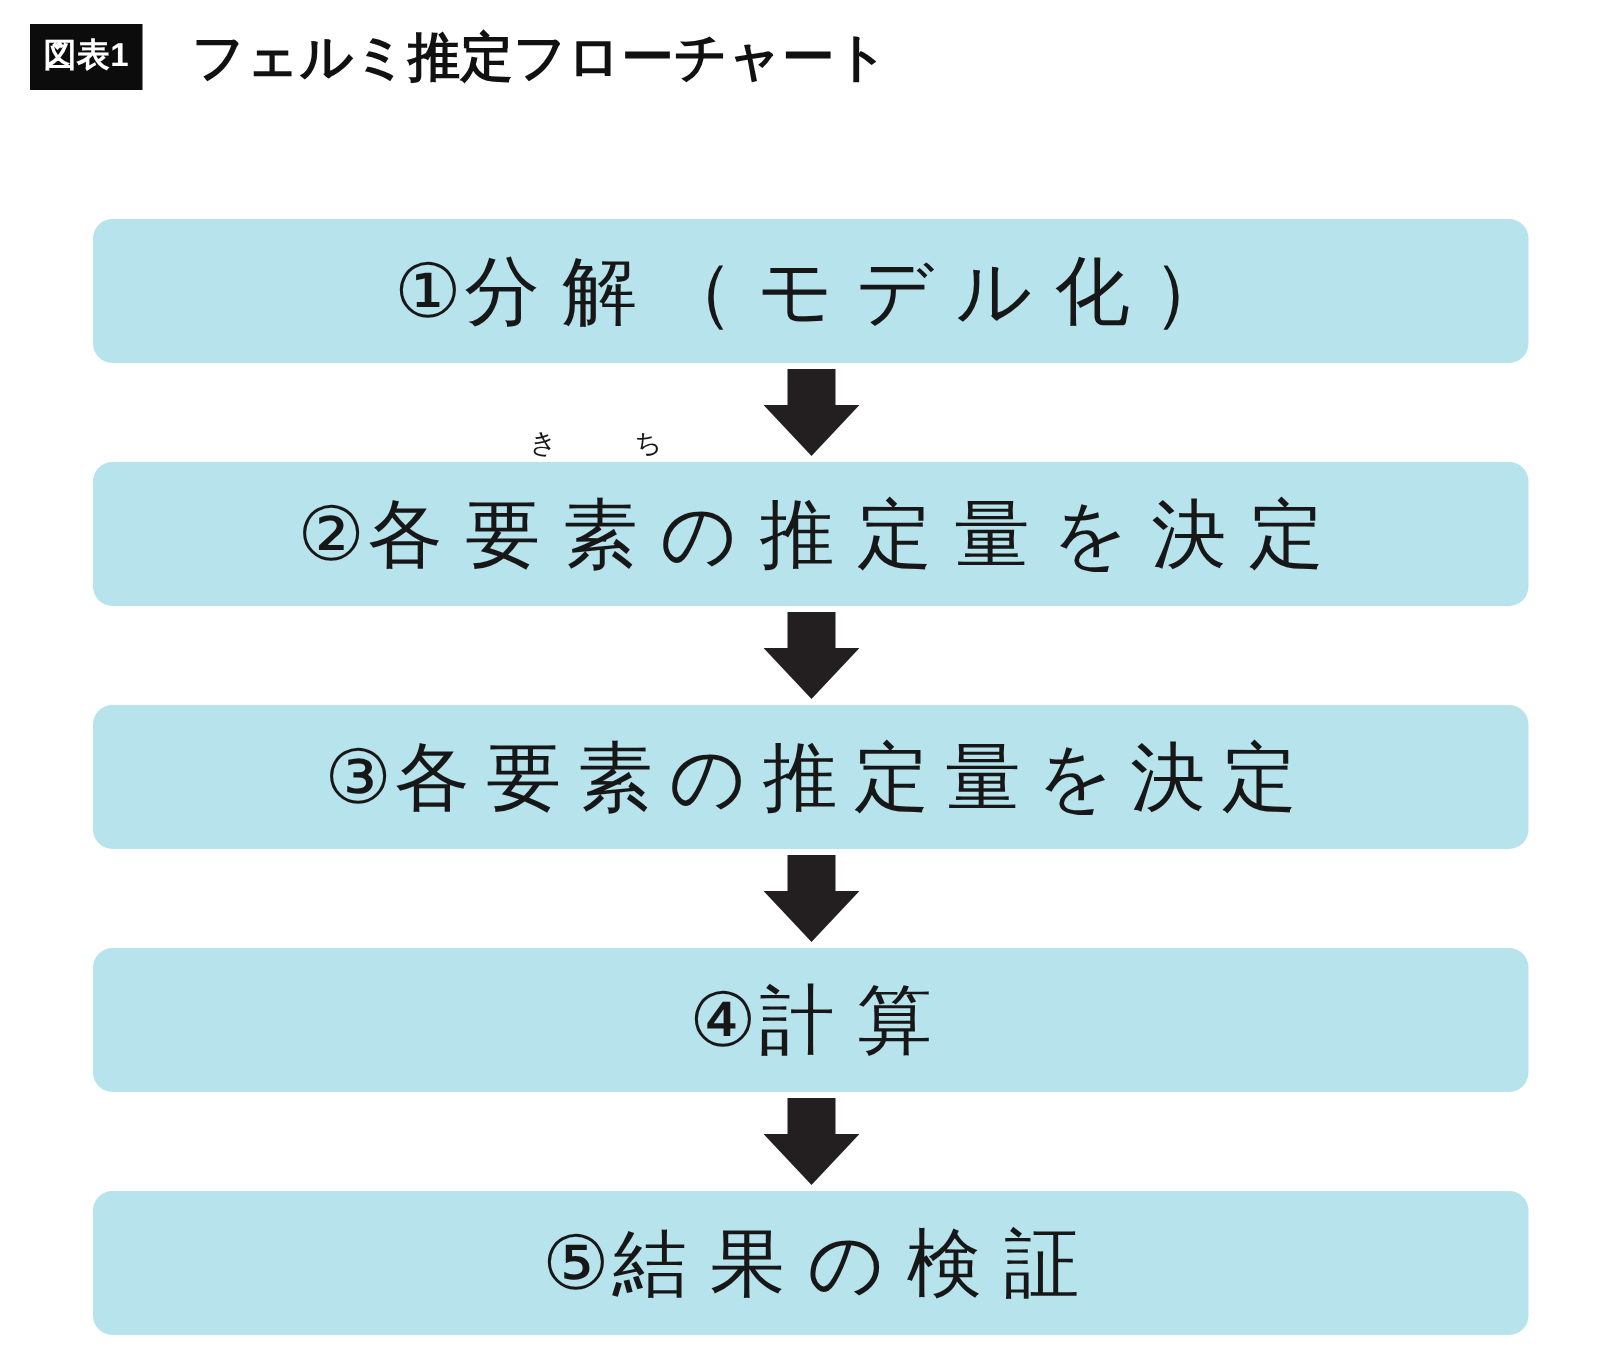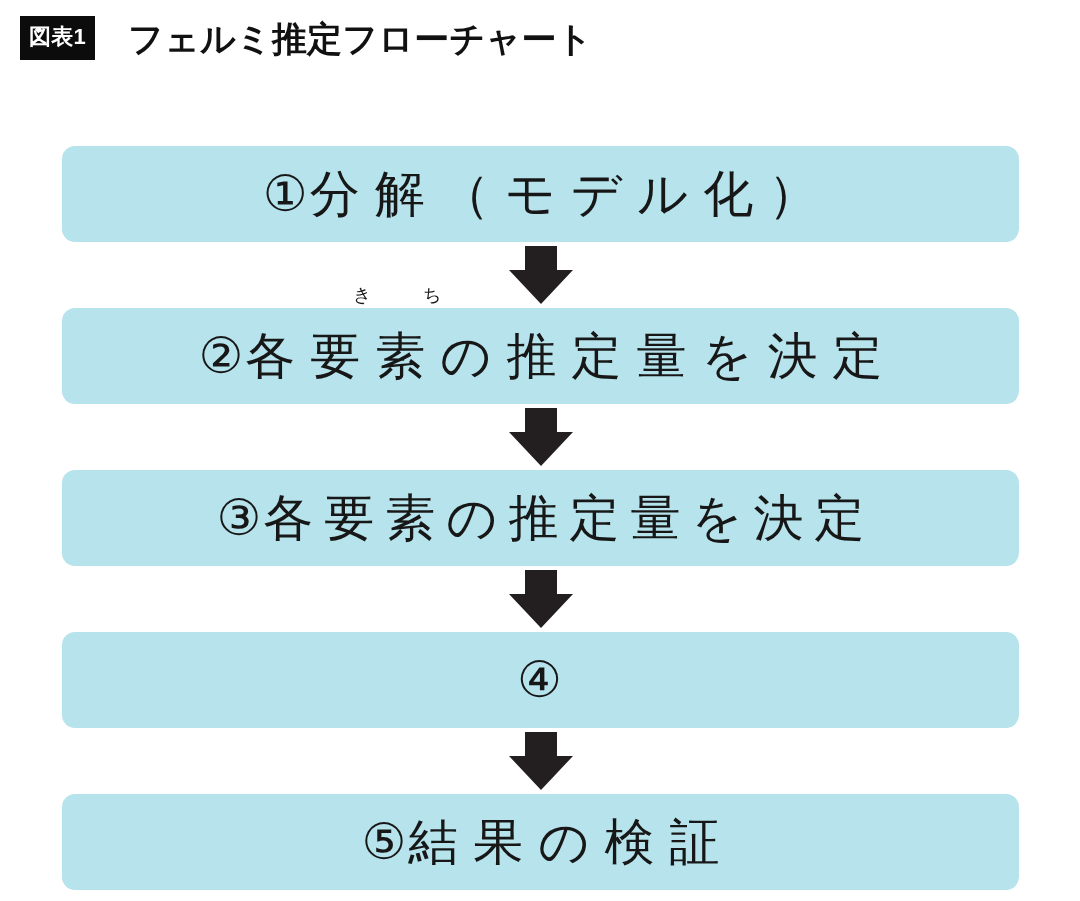--- a/index.html
+++ b/index.html
@@ -199,20 +199,21 @@
     <div class="flow-arrow">
       <svg class="arrow-glyph" width="64" height="58" viewBox="0 0 64 58" aria-hidden="true">
         <polygon points="16,0 48,0 48,24 64,24 32,58 0,24 16,24" fill="#231f20"></polygon>
       </svg>
     </div>
 
     <div class="flow-step">
       <div class="step-box">
         <span class="step-label">
           <span class="step-num">④</span>
+            <span class="step-text">計算</span>
         </span>
       </div>
     </div>
 
     <div class="flow-arrow">
       <svg class="arrow-glyph" width="64" height="58" viewBox="0 0 64 58" aria-hidden="true">
         <polygon points="16,0 48,0 48,24 64,24 32,58 0,24 16,24" fill="#231f20"></polygon>
       </svg>
     </div>
 

